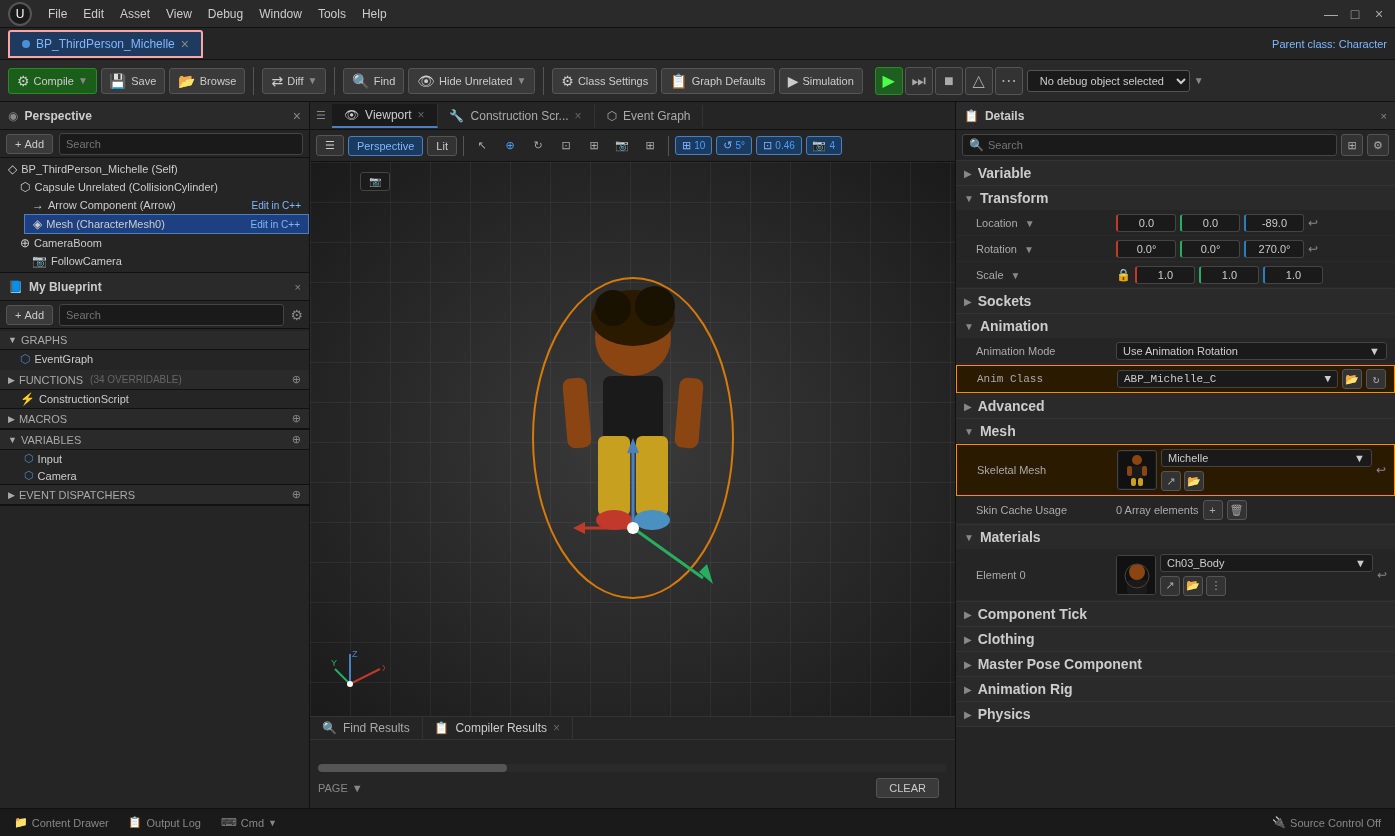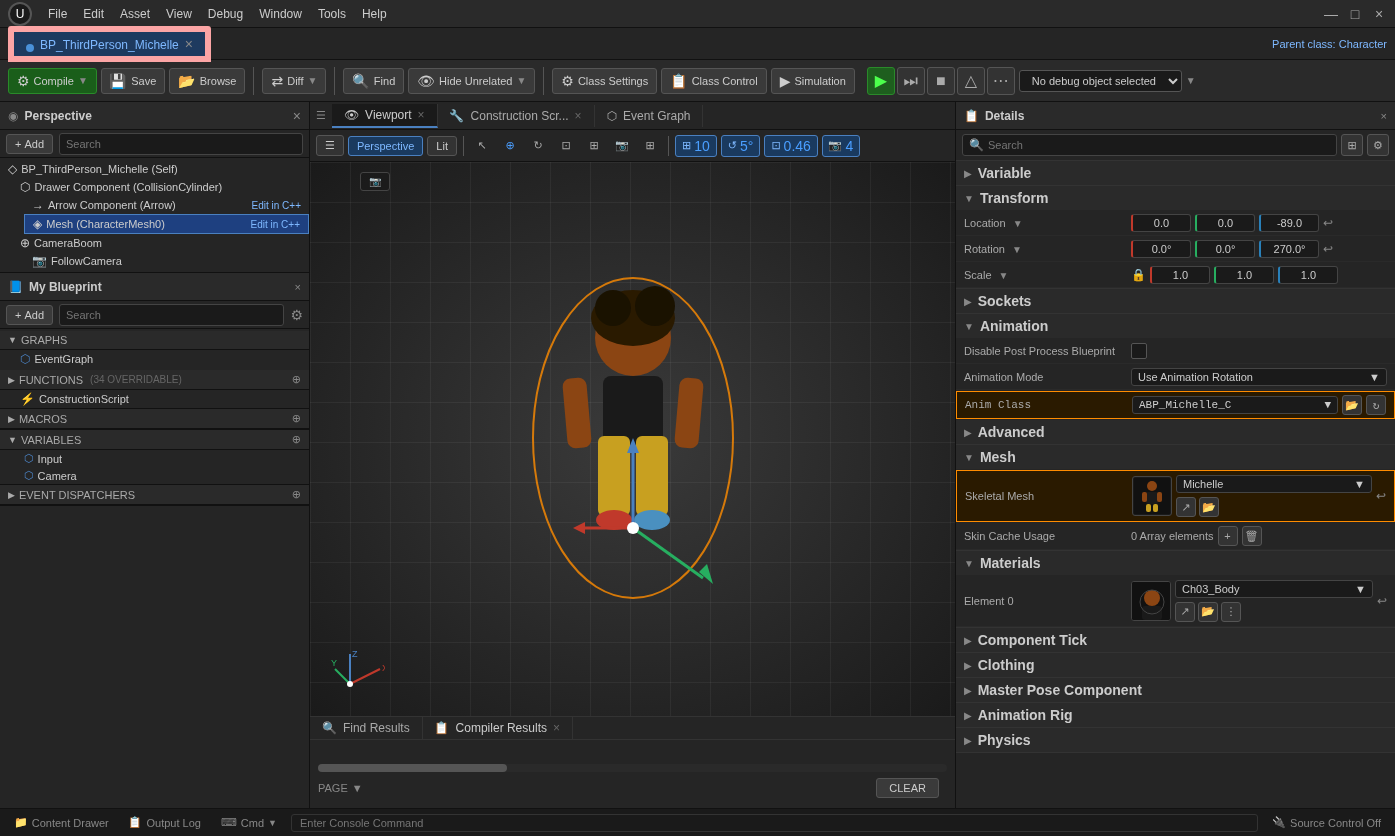--- a/index.html
+++ b/index.html
@@ -7,21 +7,21 @@
 
     
     #menu-bar { background: #2a2a2a; height: 28px; display: flex; align-items: center; padding: 0 8px; border-bottom: 1px solid #111; }
     #menu-bar .logo { width: 24px; height: 24px; background: #1a1a1a; border-radius: 50%; display: flex; align-items: center; justify-content: center; margin-right: 8px; font-size: 12px; color: #fff; border: 2px solid #555; }
     #menu-bar .menu-item { padding: 2px 8px; cursor: pointer; color: #ccc; font-size: 12px; }
     #menu-bar .window-controls { margin-left: auto; display: flex; gap: 8px; }
     #menu-bar .win-btn { width: 16px; height: 16px; display: flex; align-items: center; justify-content: center; cursor: pointer; color: #aaa; font-size: 14px; }
 
     
     #tab-bar { background: #252525; height: 32px; display: flex; align-items: center; padding: 0 8px; border-bottom: 1px solid #111; }
-    .tab-item { display: flex; align-items: flex-end; padding: 4px 12px; background: #1e3a5f; border-radius: 3px 3px 0 0; color: #7eb8ff; font-size: 12px; margin-right: 2px; border: 6px solid #fca5a5; gap: 6px; cursor: pointer; }
+    .tab-item { display: flex; align-items: center; padding: 4px 12px; background: #1e3a5f; border-radius: 3px 3px 0 0; color: #7eb8ff; font-size: 12px; margin-right: 2px; border: 2px solid #fca5a5; gap: 6px; cursor: pointer; }
     .tab-item .tab-dot { width: 8px; height: 8px; background: #4a90d9; border-radius: 50%; }
     .tab-close { color: #888; cursor: pointer; font-size: 14px; }
     #tab-bar .parent-class { margin-left: auto; font-size: 11px; color: #888; }
     #tab-bar .parent-class span { color: #7eb8ff; cursor: pointer; }
 
     
     #toolbar { background: #2a2a2a; height: 42px; display: flex; align-items: center; padding: 0 8px; gap: 4px; border-bottom: 1px solid #111; }
     .toolbar-btn { display: flex; align-items: center; gap: 4px; padding: 4px 8px; background: #3a3a3a; border: 1px solid #555; border-radius: 3px; cursor: pointer; color: #ccc; font-size: 11px; }
     .toolbar-btn.primary { background: #1a5e1a; border-color: #2a8a2a; }
     .toolbar-separator { width: 1px; height: 28px; background: #555; margin: 0 4px; }
@@ -66,21 +66,21 @@
     .view-tab { padding: 4px 12px; color: #aaa; cursor: pointer; font-size: 12px; display: flex; align-items: center; gap: 6px; border-right: 1px solid #333; }
     .view-tab.active { background: #1a1a1a; color: #ccc; border-bottom: 2px solid #4a80c0; }
     .view-tab-close { color: #666; cursor: pointer; }
 
     
     .viewport-toolbar { background: #252525; height: 32px; display: flex; align-items: center; padding: 0 6px; gap: 4px; border-bottom: 1px solid #111; }
     .vp-btn { padding: 3px 8px; background: #333; border: 1px solid #555; border-radius: 3px; cursor: pointer; color: #ccc; font-size: 11px; }
     .vp-btn.active { background: #1a3a5f; border-color: #4a80c0; color: #7eb8ff; }
     .vp-separator { width: 1px; height: 20px; background: #555; margin: 0 2px; }
     .vp-icon-btn { width: 24px; height: 24px; display: flex; align-items: center; justify-content: center; cursor: pointer; color: #aaa; border-radius: 3px; }
-    .vp-number { color: #4a9eff; font-size: 14px; }
+    .vp-number { color: #4a9eff; font-size: 10px; }
     .vp-grid-btn { background: #1a3a5f; border: 1px solid #4a80c0; border-radius: 3px; padding: 2px 6px; display: flex; align-items: center; gap: 3px; color: #7eb8ff; cursor: pointer; }
 
     
     .viewport-canvas { flex: 1; position: relative; background: #2a2a2a; overflow: hidden; }
     .viewport-bg { width: 100%; height: 100%; background: radial-gradient(ellipse at center, #3a3a3a 0%, #1a1a1a 100%); position: relative; }
     .grid-lines { position: absolute; top: 0; left: 0; width: 100%; height: 100%; background-image: linear-gradient(rgba(255,255,255,0.05) 1px, transparent 1px), linear-gradient(90deg, rgba(255,255,255,0.05) 1px, transparent 1px); background-size: 40px 40px; }
 
     
     #right-panel { width: 440px; background: #252525; border-left: 1px solid #111; display: flex; flex-direction: column; overflow: hidden; }
     .details-header { background: #2a2a2a; height: 28px; display: flex; align-items: center; padding: 0 8px; gap: 6px; border-bottom: 1px solid #111; }
@@ -92,21 +92,21 @@
     .details-content::-webkit-scrollbar-track { background: #1a1a1a; }
     .details-content::-webkit-scrollbar-thumb { background: #555; border-radius: 4px; }
 
     
     .details-section { border-bottom: 1px solid #333; }
     .details-section-header { padding: 4px 8px; display: flex; align-items: center; gap: 6px; cursor: pointer; background: #2a2a2a; }
     .section-arrow { color: #888; font-size: 10px; }
     .section-name { font-size: 14px; color: #ccc; font-weight: bold; }
 
     .details-row { display: flex; align-items: center; padding: 3px 8px; border-bottom: 1px solid #2a2a2a; min-height: 26px; }
-    .details-label { width: 167px; color: #aaa; font-size: 11px; flex-shrink: 0; }
+    .details-label { width: 140px; color: #aaa; font-size: 11px; flex-shrink: 0; margin-left: 12px; }
     .details-value { flex: 1; display: flex; align-items: center; gap: 4px; }
     .value-box { background: #1a1a1a; border: 1px solid #444; border-radius: 3px; padding: 2px 6px; color: #ccc; font-size: 11px; min-width: 60px; text-align: center; }
     .value-box.red-left { border-left: 2px solid #c0392b; }
     .value-box.green-left { border-left: 2px solid #27ae60; }
     .value-box.blue-left { border-left: 2px solid #2980b9; }
     .value-dropdown { background: #1a1a1a; border: 1px solid #444; border-radius: 3px; padding: 2px 6px; color: #ccc; font-size: 11px; flex: 1; display: flex; align-items: center; justify-content: space-between; cursor: pointer; }
     .lock-icon { color: #888; cursor: pointer; font-size: 12px; }
     .reset-icon { color: #888; cursor: pointer; font-size: 12px; }
     .checkbox-toggle { width: 16px; height: 16px; border: 1px solid #555; background: #1a1a1a; border-radius: 2px; cursor: pointer; }
 
@@ -208,21 +208,21 @@
     <span>Hide Unrelated</span>
     <span style="color:#888;font-size:10px">▼</span>
   </div>
   <div class="toolbar-separator"></div>
   <div class="toolbar-btn">
     <span class="toolbar-icon">⚙</span>
     <span>Class Settings</span>
   </div>
   <div class="toolbar-btn">
     <span class="toolbar-icon">📋</span>
-    <span>Class Control</span>
+    <span>Graph Defaults</span>
   </div>
   <div class="toolbar-btn">
     <span class="toolbar-icon">▶</span>
     <span>Simulation</span>
   </div>
   <div class="play-controls">
     <div class="play-btn">▶</div>
     <div class="play-btn secondary">⏭</div>
     <div class="play-btn secondary">■</div>
     <div class="play-btn secondary">△</div>
@@ -252,21 +252,21 @@
         </div>
         <input class="search-input" type="text" placeholder="Search" style="">
       </div>
       <div class="component-tree">
         <div class="tree-item">
           <span class="tree-icon">◇</span>
           <span>BP_ThirdPerson_Michelle (Self)</span>
         </div>
         <div class="tree-item indent-1">
           <span class="tree-icon">⬡</span>
-          <span>Drawer Component (CollisionCylinder)</span>
+          <span>Capsule Unrelated (CollisionCylinder)</span>
         </div>
         <div class="tree-item indent-2">
           <span class="tree-icon">→</span>
           <span>Arrow Component (Arrow)</span>
           <span class="edit-link">Edit in C++</span>
         </div>
         <div class="tree-item indent-2 selected" style="background:#1e4080;border:1px solid #4a80c0;">
           <span class="tree-icon">◈</span>
           <span>Mesh (CharacterMesh0)</span>
           <span class="edit-link">Edit in C++</span>
@@ -571,26 +571,20 @@
           <span class="section-name">Sockets</span>
         </div>
       </div>
 
       <div class="details-section">
         <div class="details-section-header">
           <span class="section-arrow">▼</span>
           <span class="section-name">Animation</span>
         </div>
 
-        <div class="details-row">
-          <div class="details-label">Disable Post Process Blueprint</div>
-          <div class="details-value">
-            <div class="checkbox-toggle"></div>
-          </div>
-        </div>
 
         <div class="details-row">
           <div class="details-label">Animation Mode</div>
           <div class="details-value">
             <div class="value-dropdown">
               <span>Use Animation Rotation</span>
               <span>▼</span>
             </div>
           </div>
         </div>
@@ -737,18 +731,17 @@
   </div>
   <div class="status-item">
     <span>📋</span>
     <span>Output Log</span>
   </div>
   <div class="status-item">
     <span>⌨</span>
     <span>Cmd</span>
     <span style="font-size:9px">▼</span>
   </div>
-  <input type="text" style="flex: 1 1 0%; background: rgb(26, 26, 26); border: 1px solid rgb(51, 51, 51); color: rgb(136, 136, 136); padding: 2px 8px; font-size: 11px; border-radius: 3px;" placeholder="Enter Console Command">
   <div class="status-item" style="margin-left:auto;">
     <span>🔌</span>
     <span>Source Control Off</span>
   </div>
 </div>
 
 </body></html>

